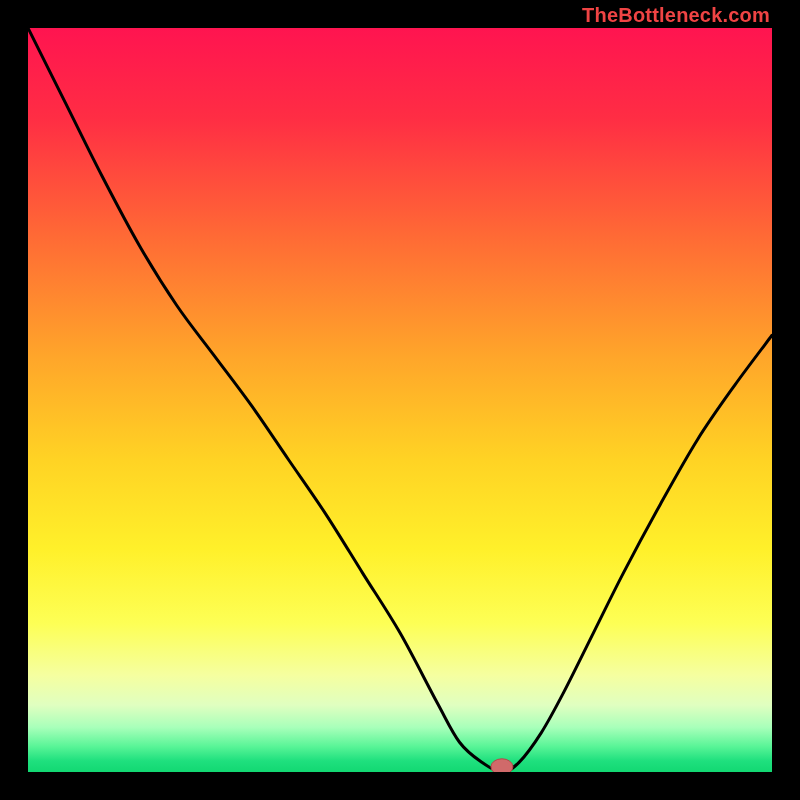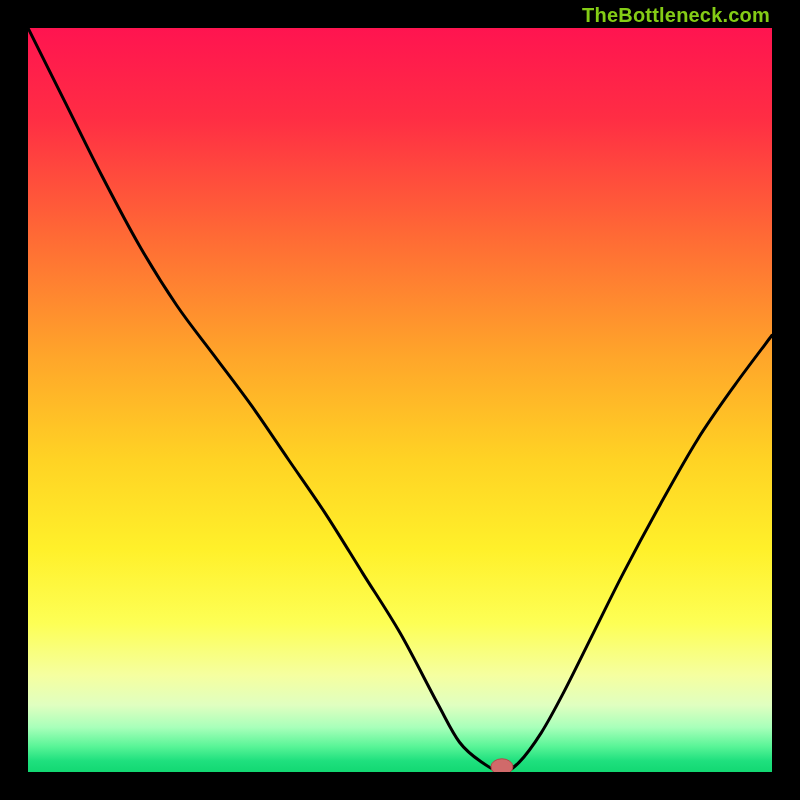--- a/index.html
+++ b/index.html
@@ -42,21 +42,21 @@
     width: 744px;
     height: 744px;
   }
   .watermark {
     position: absolute;
     top: 4px;
     right: 30px;
     font-family: Arial, Helvetica, sans-serif;
     font-size: 20px;
     font-weight: 600;
-    color: #84cc16;
+    color: #ef4444;
     letter-spacing: 0.2px;
     user-select: none;
   }
 </style>
 </head>
 <body>
 
 <div class="frame">
 
   <div class="plot">

